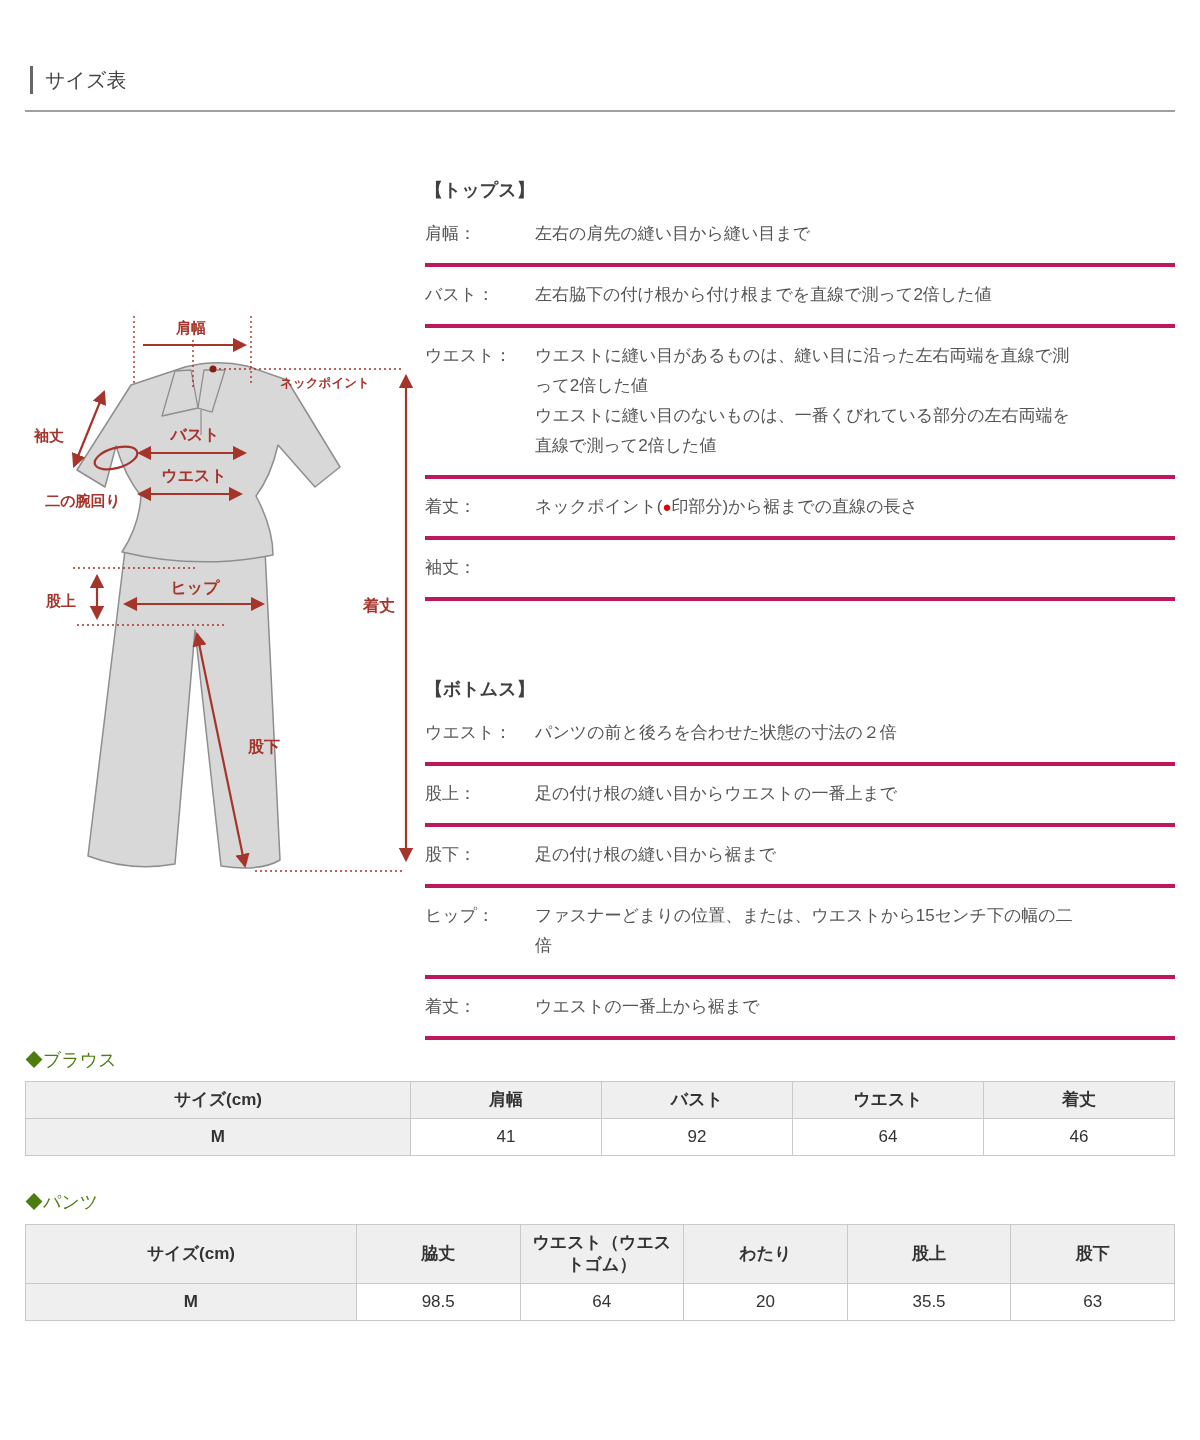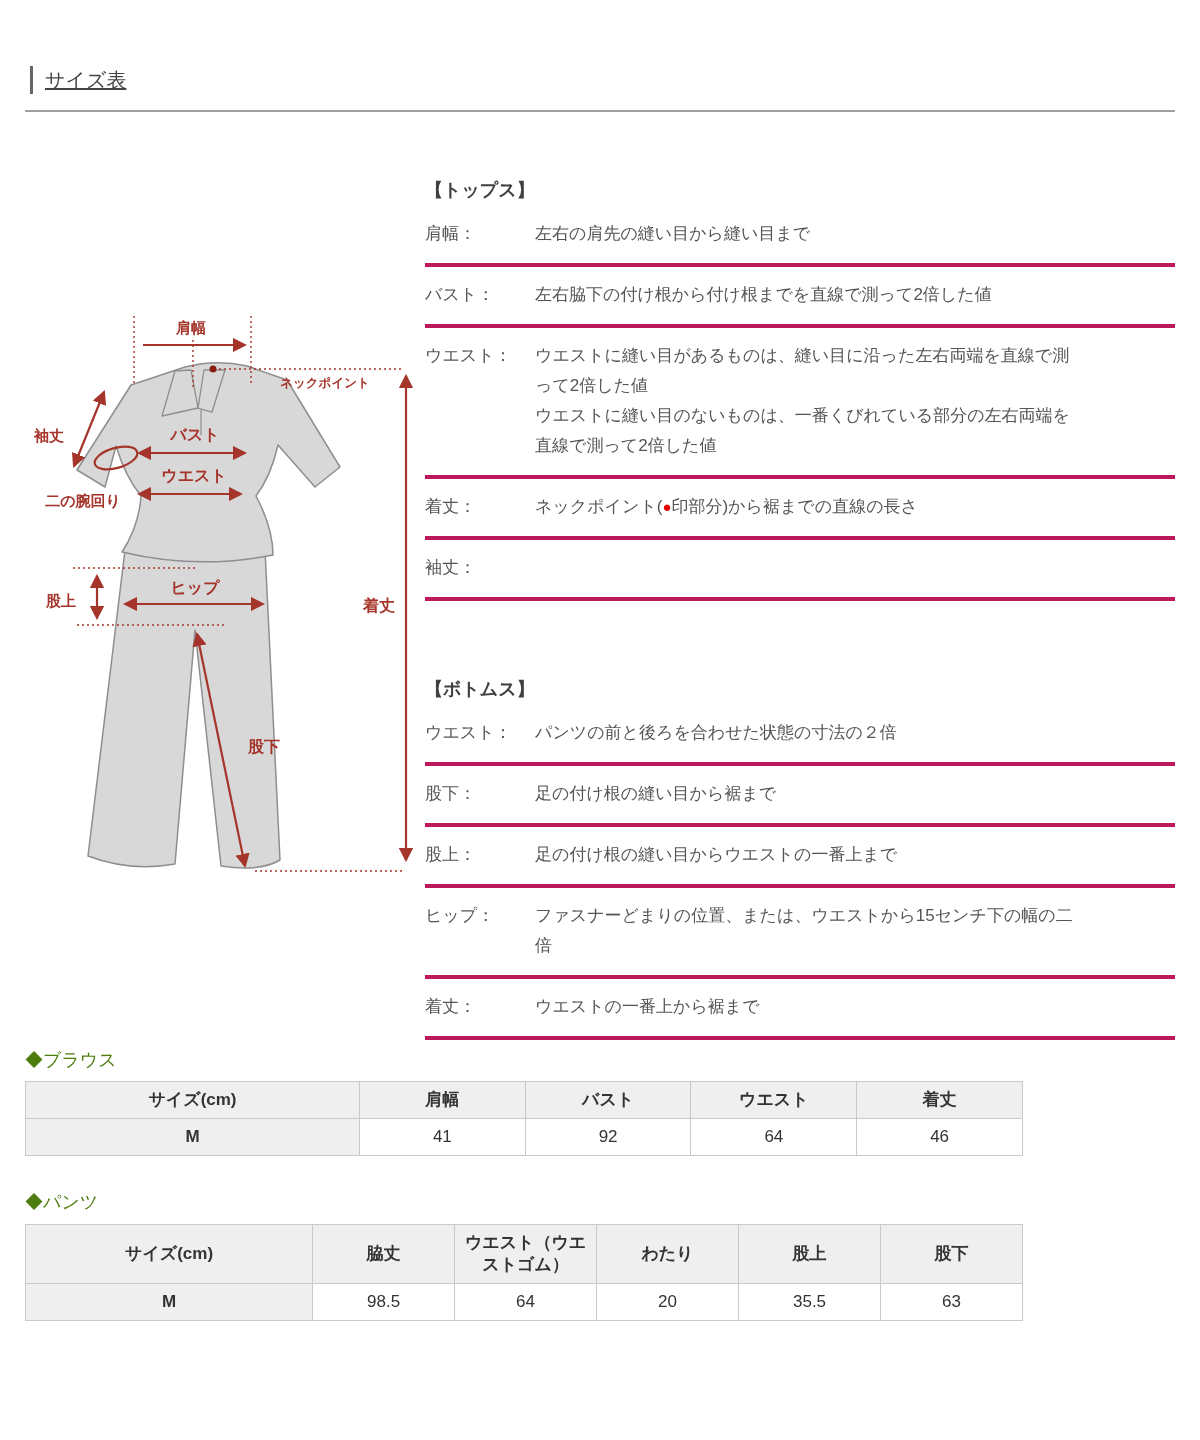--- a/index.html
+++ b/index.html
@@ -11,21 +11,20 @@
     font-family:"Liberation Sans", sans-serif;
     color:#555;
     overflow:hidden;
   }
   
   .page-title {
     position:absolute; left:30px; top:66px;
     font-size:20px; line-height:28px; color:#444;
     border-left:3px solid #666;
     padding-left:12px;
-    text-decoration:underline;
   }
   .title-rule {
     position:absolute; left:25px; top:110px; width:1150px; height:0;
     border-top:2px solid #a0a0a0;
   }
   
   .diagram { position:absolute; left:25px; top:300px; }
   .diagram text {
     font-family:"Liberation Sans", sans-serif;
     font-weight:bold; fill:#a5342a;
@@ -37,21 +36,21 @@
   }
   .def-section-title { font-size:18px; font-weight:bold; color:#404040; margin-bottom:4px; }
   .def-row { display:flex; padding:13px 0 14px 0; border-bottom:4px solid #be185d; }
   .def-term { width:110px; flex:none; line-height:30px; }
   .def-desc { width:545px; flex:none; line-height:30px; white-space:pre-line; }
   .dot-red { color:#e60000; font-size:15px; }
   .bottoms-title { margin-top:76px; }
   
   .tbl-title { position:absolute; left:25px; font-size:18px; color:#4d7c0f; }
   .size-table {
-    position:absolute; left:25px; width:998px;
+    position:absolute; left:25px; width:1150px;
     border-collapse:collapse; table-layout:fixed;
     font-size:17px; color:#333; text-align:center;
   }
   .size-table th, .size-table td { border:1px solid #c9c9c9; padding:7px 6px; line-height:22px; }
   .size-table th { background:#efefef; font-weight:bold; }
   .size-table td { background:#ffffff; }
   .size-table td.size-cell { background:#efefef; font-weight:bold; }
   .blouse-title { top:1048px; }
   .blouse-table { top:1081px; }
   .pants-title { top:1190px; }
@@ -143,26 +142,26 @@
       <div class="def-term">袖丈：</div>
     </div>
 
     <div class="def-section-title bottoms-title">【ボトムス】</div>
 
     <div class="def-row">
       <div class="def-term">ウエスト：</div>
       <div class="def-desc">パンツの前と後ろを合わせた状態の寸法の２倍</div>
     </div>
     <div class="def-row">
+      <div class="def-term">股上：</div>
+      <div class="def-desc">足の付け根の縫い目からウエストの一番上まで</div>
+    </div>
+    <div class="def-row">
       <div class="def-term">股下：</div>
       <div class="def-desc">足の付け根の縫い目から裾まで</div>
-    </div>
-    <div class="def-row">
-      <div class="def-term">股上：</div>
-      <div class="def-desc">足の付け根の縫い目からウエストの一番上まで</div>
     </div>
     <div class="def-row">
       <div class="def-term">ヒップ：</div>
       <div class="def-desc">ファスナーどまりの位置、または、ウエストから15センチ下の幅の二倍</div>
     </div>
     <div class="def-row">
       <div class="def-term">着丈：</div>
       <div class="def-desc">ウエストの一番上から裾まで</div>
     </div>
   </div>

